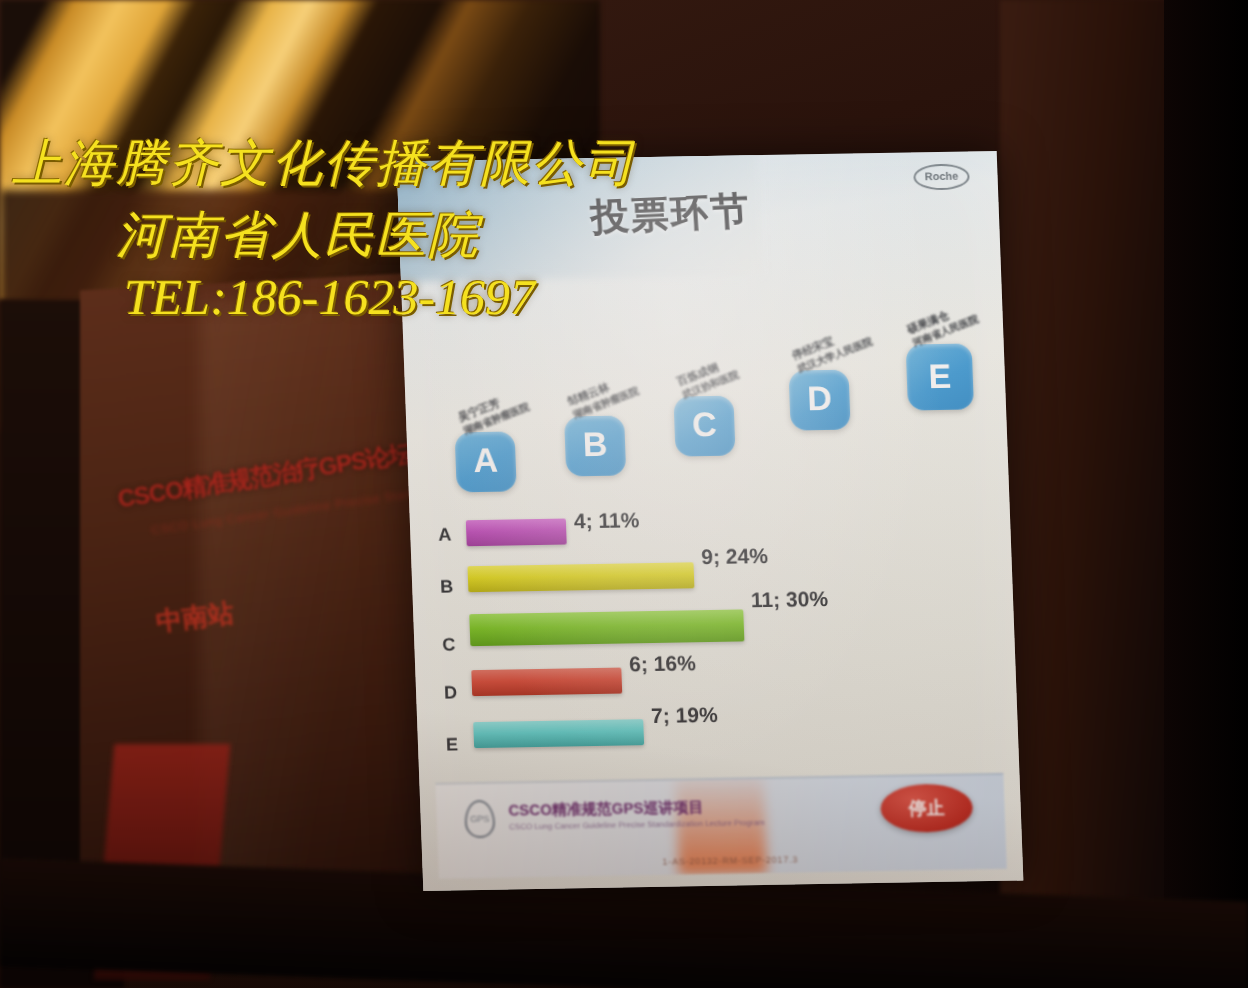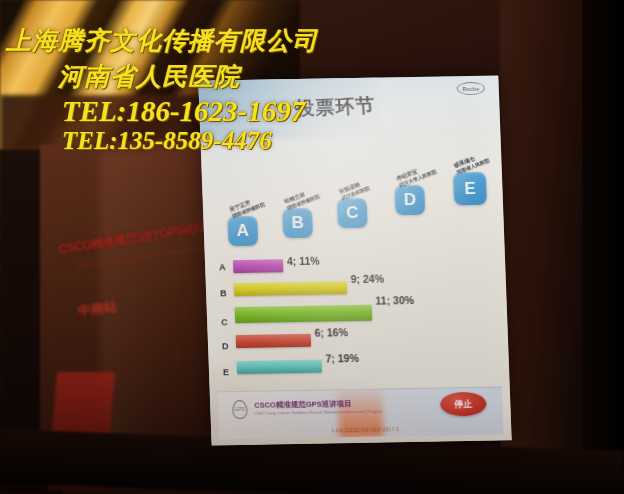--- a/index.html
+++ b/index.html
@@ -225,32 +225,33 @@
   }
   .orange-flare {
     position:absolute; left:120px; bottom:0; width:44px; height:52px;
     background:linear-gradient(180deg,rgba(255,140,70,.0),rgba(240,110,50,.85));
     filter:blur(3px);
   }
 
   
   .wm {
     position:absolute;
-    font-weight:bold;
+    font-weight:normal;
     color:#f5e11f;
     text-shadow:
       1px 1px 0 #7a5c00,
       -0.5px -0.5px 0 #8a6a00,
       0 0 4px rgba(60,40,0,.6);
     white-space:nowrap;
     font-style:italic;
+    margin-top:41px;
   }
   #wm1 { left:6px;  top:24px;  font-size:25px; letter-spacing:1px; }
   #wm2 { left:58px; top:60px;  font-size:25px; letter-spacing:1px; }
-  #wm3 { left:62px; top:95px;  font-size:29px; font-family:"Liberation Serif", serif; letter-spacing:0px; }
+  #wm3 { left:62px; top:95px;  font-size:25px; font-family:"Liberation Serif", serif; letter-spacing:0px; }
   #wm4 { left:62px; top:127px; font-size:25px; font-family:"Liberation Serif", serif; letter-spacing:0px; }
 </style>
 </head>
 <body>
 
 <div id="stage">
 
   <div class="room"></div>
   <div class="ceiling"></div>
   <div class="ceiling2"></div>
@@ -346,15 +347,14 @@
       <div class="stop-btn">停止</div>
     </div>
 
     <div class="screen-glow"></div>
     <div class="screen-dim"></div>
   </div>
 
   <div class="wm" id="wm1">上海腾齐文化传播有限公司</div>
   <div class="wm" id="wm2">河南省人民医院</div>
   <div class="wm" id="wm3">TEL:186-1623-1697</div>
-  <div class="wm" id="wm4">TEL:135-8589-4476</div>
 
 </div>
 
 </body></html>

